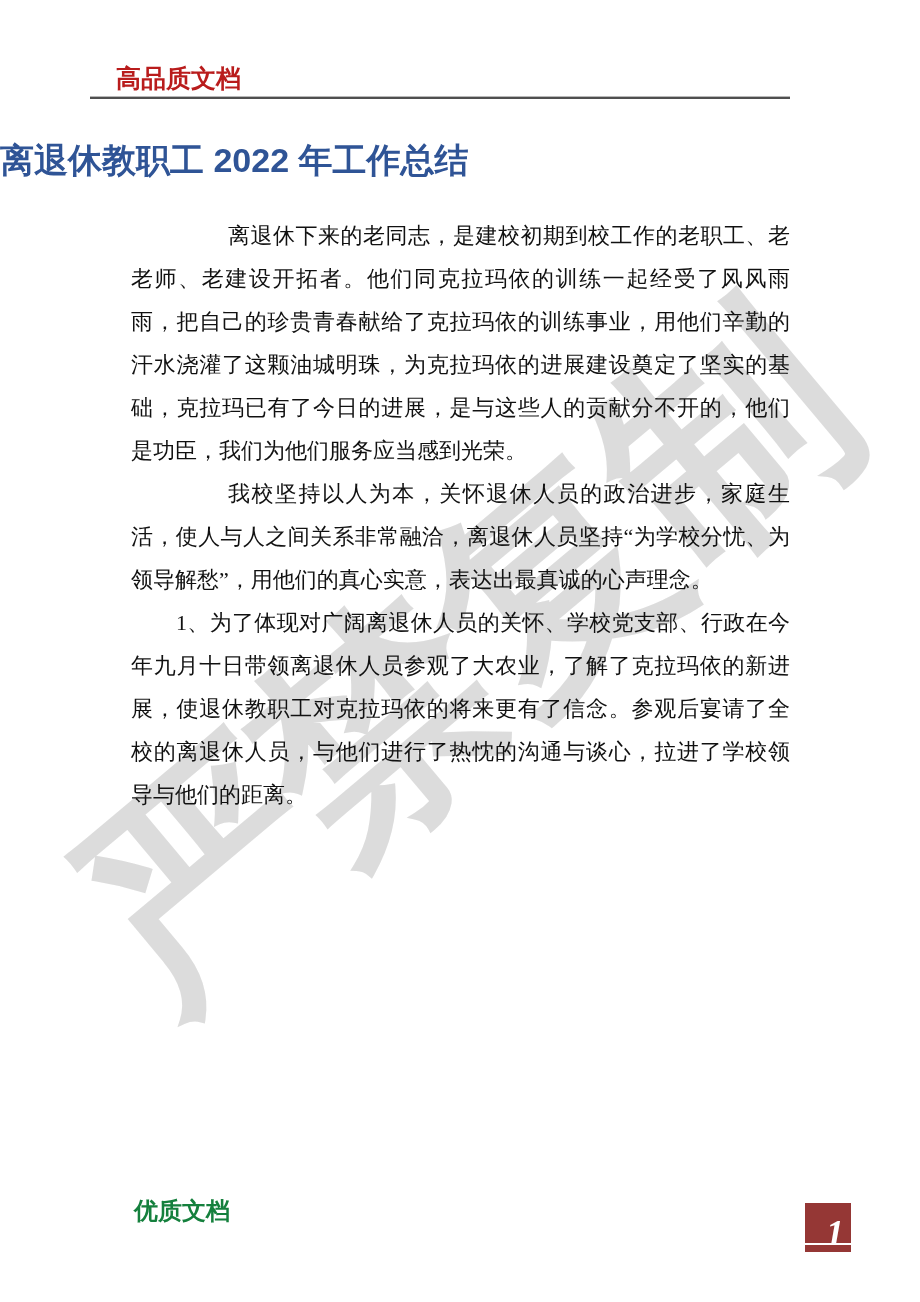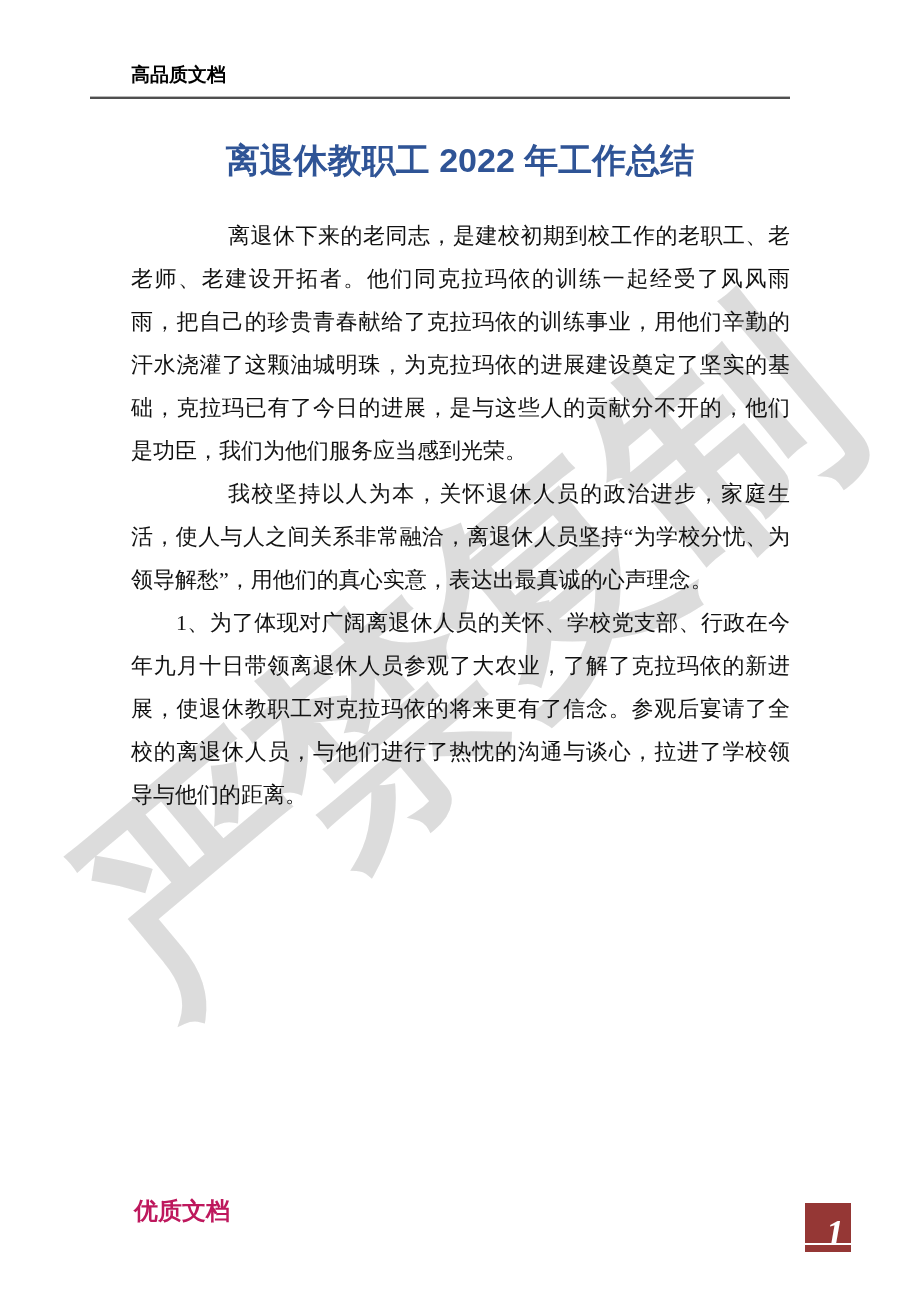--- a/index.html
+++ b/index.html
@@ -26,46 +26,45 @@
     white-space: nowrap;
     color: #d7d7d7;
     opacity: 0.85;
     z-index: 0;
     user-select: none;
   }
 
   
   .header-brand {
     position: absolute;
-    left: 131px;
+    left: 116px;
     top: 62px;
     font-family: "Liberation Sans", "DejaVu Sans", sans-serif;
     font-weight: 700;
-    font-size: 19px;
-    color: #000000;
+    font-size: 25px;
+    color: #b91c1c;
     z-index: 2;
   }
   .header-rule {
     position: absolute;
     left: 90px;
     top: 96px;
     width: 700px;
     height: 4px;
     z-index: 2;
   }
   .header-rule .rule-light { height: 1px; background: #b8b8b8; }
   .header-rule .rule-dark  { height: 2px; background: #4f4f4f; }
 
   
   .doc-title {
     position: absolute;
     left: 0;
     top: 138px;
     width: 920px;
-    text-align: center;
     font-family: "Liberation Sans", "DejaVu Sans", sans-serif;
     font-weight: 600;
     font-size: 34px;
     color: #2f5496;
     z-index: 1;
   }
 
   
   .doc-body {
     position: absolute;
@@ -83,21 +82,21 @@
   .doc-body p.indent-number { text-indent: 45px; }
 
   
   .footer-label {
     position: absolute;
     left: 134px;
     top: 1195px;
     font-family: "Liberation Sans", "DejaVu Sans", sans-serif;
     font-weight: 700;
     font-size: 24px;
-    color: #be185d;
+    color: #15803d;
     z-index: 2;
   }
   .page-number-box {
     position: absolute;
     left: 805px;
     top: 1203px;
     width: 46px;
     height: 49px;
     background: #953735;
     z-index: 2;

